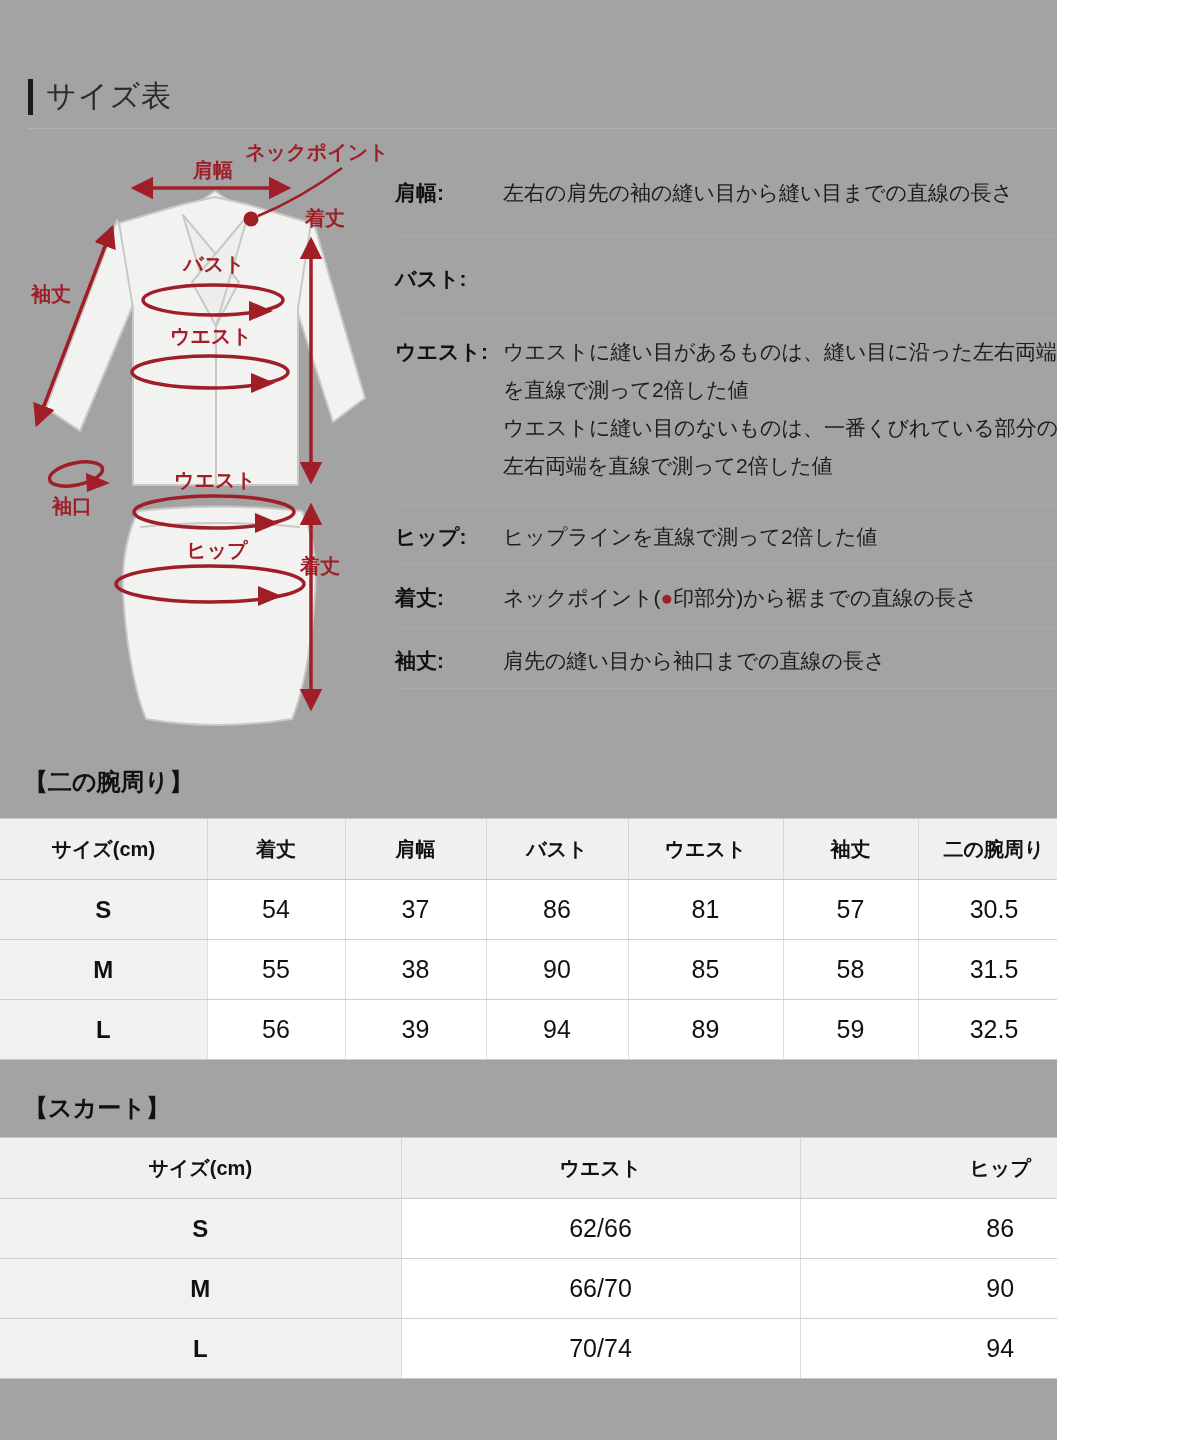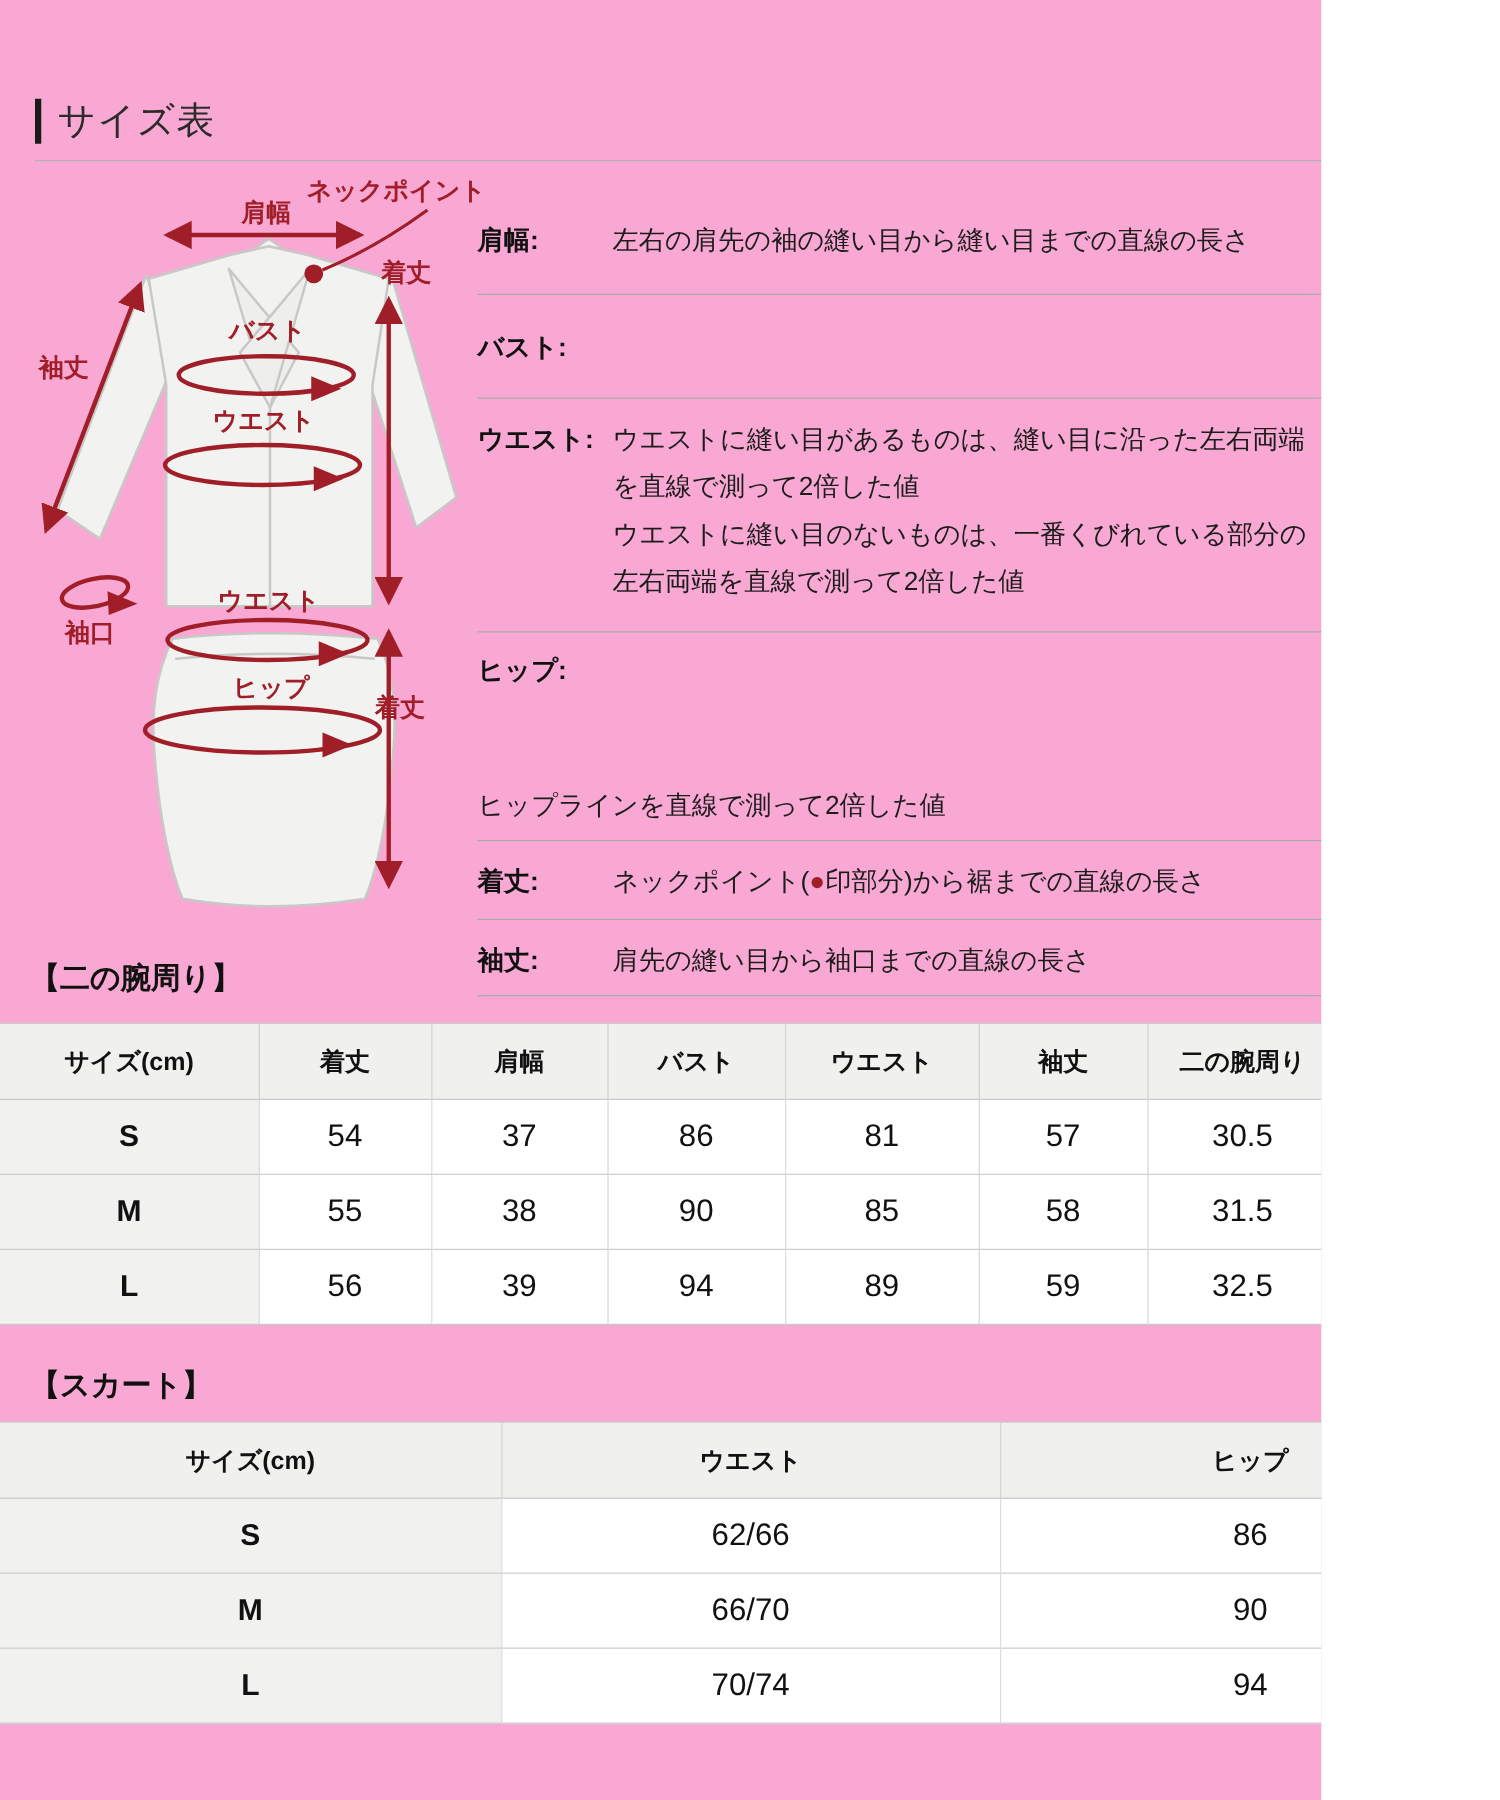--- a/index.html
+++ b/index.html
@@ -1,36 +1,36 @@
 <!DOCTYPE html>
 <html><head>
 <meta charset="utf-8">
 <style>
   html,body{margin:0;padding:0;background:#fff;}
   body{font-family:"Liberation Sans","DejaVu Sans",sans-serif;color:#1c1c1c;}
-  .page{position:relative;width:1057px;height:1440px;background:#f9a8d4;overflow:hidden;}
+  .page{position:relative;width:1057px;height:1440px;background:#a3a3a3;overflow:hidden;}
 
   
   .title-row{position:absolute;left:28px;top:76px;display:flex;align-items:center;}
   .title-bar{width:5px;height:36px;background:#1a1a1a;margin-right:13px;}
   .page-title{font-size:30px;font-weight:400;color:#2b2b2b;letter-spacing:1px;}
   .title-rule{position:absolute;left:28px;top:128px;width:1155px;height:1px;background:#b2b2b2;}
 
   
   .diagram{position:absolute;left:20px;top:140px;width:370px;height:620px;}
 
   
-  .defs{position:absolute;left:382px;top:140px;width:788px;}
+  .defs{position:absolute;left:395px;top:140px;width:788px;}
   .def-row{display:flex;align-items:flex-start;font-size:21px;line-height:34px;border-bottom:1px solid #ababab;}
   .def-term{flex:0 0 108px;font-weight:700;color:#111;}
   .def-body{flex:1;color:#1c1c1c;}
   .r1{padding:36px 0 25px;}
   .r2{padding:26px 0 22px;}
   .r3{padding:14px 0 20px;line-height:38px;}
-  .r4{padding:14px 0 10px;flex-direction:column;}
+  .r4{padding:14px 0 10px;}
   .r5{padding:16px 0 12px;}
   .r6{padding:16px 0 10px;justify-content:center;}
   .red-dot{color:#a01e28;}
 
   
   .section-heading{position:absolute;left:24px;font-size:24px;font-weight:700;color:#111;}
   .jacket-heading{top:766px;}
   .skirt-heading{top:1092px;text-align:right;}
 
   

